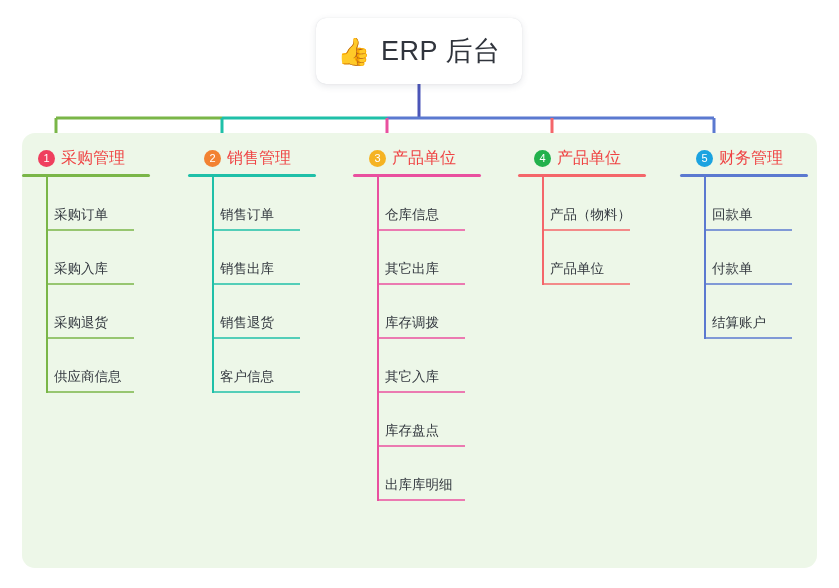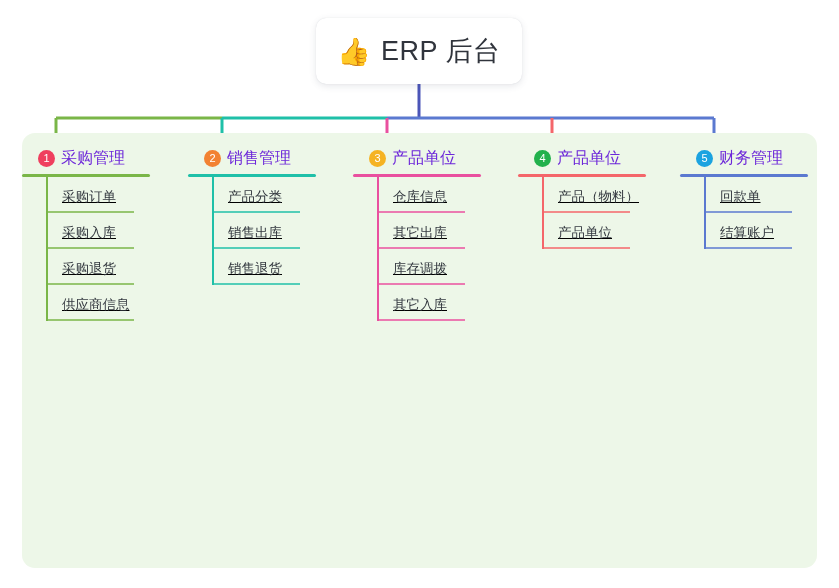--- a/index.html
+++ b/index.html
@@ -54,33 +54,32 @@
     padding-left:16px;
     margin-bottom:4px;
   }
   .badge{
     width:17px;height:17px;border-radius:50%;
     color:#fff;font-size:11px;line-height:17px;
     text-align:center;flex:none;
     font-family:"Liberation Sans","DejaVu Sans",sans-serif;
   }
   .col-title{
-    font-size:16px;color:#6d28d9;white-space:nowrap;
+    font-size:16px;color:#ef4444;white-space:nowrap;
     font-family:"Liberation Sans","DejaVu Sans",sans-serif;
   }
   .col-rule{height:3px;width:128px;border-radius:2px;margin-left:0;}
 
   .leaves{position:relative;padding-left:24px;padding-top:0;}
   .spine{position:absolute;left:24px;top:0;bottom:0;width:2px;}
   .leaf{
     position:relative;
-    height:36px;
+    height:54px;
     display:flex;align-items:flex-end;
-    padding-left:16px;
-    text-decoration:underline;
+    padding-left:8px;
   }
   .leaf-text{
     font-size:13.5px;color:#33383f;white-space:nowrap;
     padding-bottom:7px;
     font-family:"Liberation Sans","DejaVu Sans",sans-serif;
   }
   .leaf-rule{
     position:absolute;left:0;bottom:0;height:2px;width:88px;
   }
 </style>
@@ -139,29 +138,33 @@
       </div>
       <div class="column" style="left: 188px;">
         <div class="col-head">
           <span class="badge" style="background: rgb(242, 130, 50);">2</span>
           <span class="col-title">销售管理</span>
         </div>
         <div class="col-rule" style="background: rgb(31, 192, 168);"></div>
         <div class="leaves">
           <div class="spine" style="background: rgb(31, 192, 168);"></div>
           <div class="leaf">
-            <span class="leaf-text">产品分类</span>
+            <span class="leaf-text">销售订单</span>
             <div class="leaf-rule" style="background: rgb(31, 192, 168); opacity: 0.75;"></div>
           </div>
           <div class="leaf">
             <span class="leaf-text">销售出库</span>
             <div class="leaf-rule" style="background: rgb(31, 192, 168); opacity: 0.75;"></div>
           </div>
           <div class="leaf">
             <span class="leaf-text">销售退货</span>
+            <div class="leaf-rule" style="background: rgb(31, 192, 168); opacity: 0.75;"></div>
+          </div>
+          <div class="leaf">
+            <span class="leaf-text">客户信息</span>
             <div class="leaf-rule" style="background: rgb(31, 192, 168); opacity: 0.75;"></div>
           </div>
         </div>
       </div>
       <div class="column" style="left: 353px;">
         <div class="col-head">
           <span class="badge" style="background: rgb(245, 179, 35);">3</span>
           <span class="col-title">产品单位</span>
         </div>
         <div class="col-rule" style="background: rgb(233, 80, 159);"></div>
@@ -176,20 +179,28 @@
             <div class="leaf-rule" style="background: rgb(233, 80, 159); opacity: 0.75;"></div>
           </div>
           <div class="leaf">
             <span class="leaf-text">库存调拨</span>
             <div class="leaf-rule" style="background: rgb(233, 80, 159); opacity: 0.75;"></div>
           </div>
           <div class="leaf">
             <span class="leaf-text">其它入库</span>
             <div class="leaf-rule" style="background: rgb(233, 80, 159); opacity: 0.75;"></div>
           </div>
+          <div class="leaf">
+            <span class="leaf-text">库存盘点</span>
+            <div class="leaf-rule" style="background: rgb(233, 80, 159); opacity: 0.75;"></div>
+          </div>
+          <div class="leaf">
+            <span class="leaf-text">出库库明细</span>
+            <div class="leaf-rule" style="background: rgb(233, 80, 159); opacity: 0.75;"></div>
+          </div>
         </div>
       </div>
       <div class="column" style="left: 518px;">
         <div class="col-head">
           <span class="badge" style="background: rgb(34, 177, 76);">4</span>
           <span class="col-title">产品单位</span>
         </div>
         <div class="col-rule" style="background: rgb(244, 102, 106);"></div>
         <div class="leaves">
           <div class="spine" style="background: rgb(244, 102, 106);"></div>
@@ -209,20 +220,24 @@
           <span class="col-title">财务管理</span>
         </div>
         <div class="col-rule" style="background: rgb(91, 121, 208);"></div>
         <div class="leaves">
           <div class="spine" style="background: rgb(91, 121, 208);"></div>
           <div class="leaf">
             <span class="leaf-text">回款单</span>
             <div class="leaf-rule" style="background: rgb(91, 121, 208); opacity: 0.75;"></div>
           </div>
           <div class="leaf">
+            <span class="leaf-text">付款单</span>
+            <div class="leaf-rule" style="background: rgb(91, 121, 208); opacity: 0.75;"></div>
+          </div>
+          <div class="leaf">
             <span class="leaf-text">结算账户</span>
             <div class="leaf-rule" style="background: rgb(91, 121, 208); opacity: 0.75;"></div>
           </div>
         </div>
       </div>
     </div>
 
 </div>
 
 </body></html>

